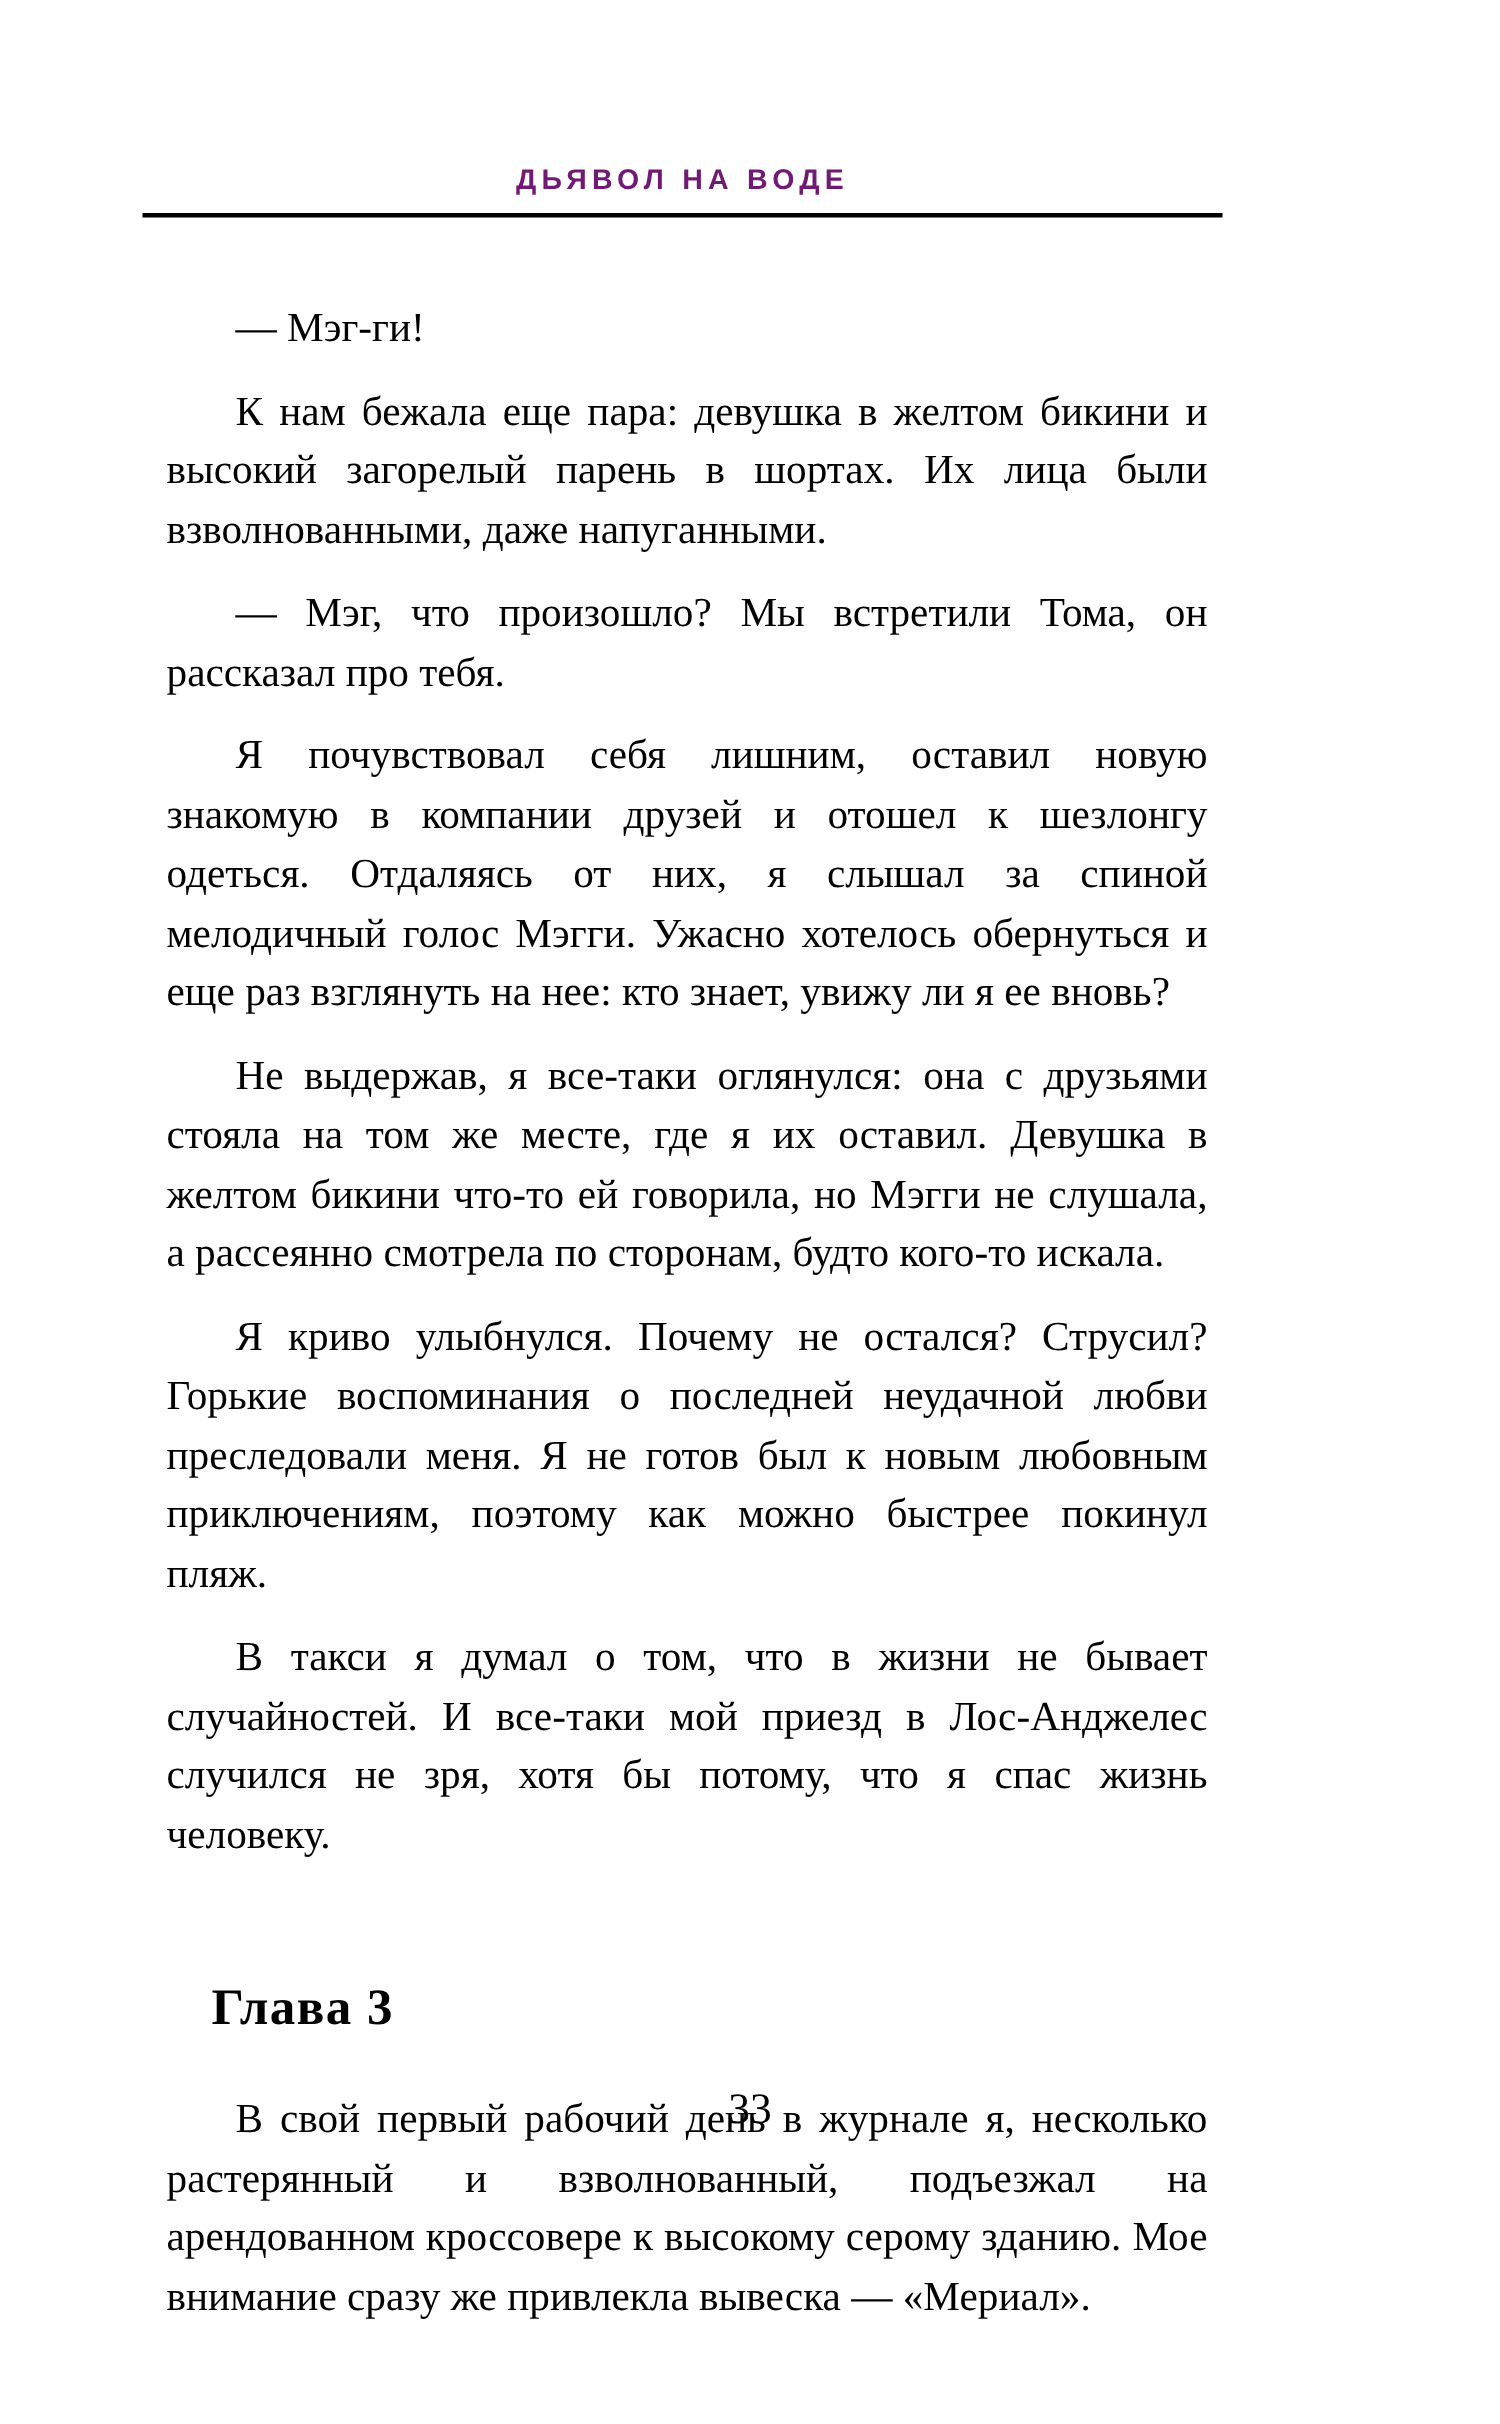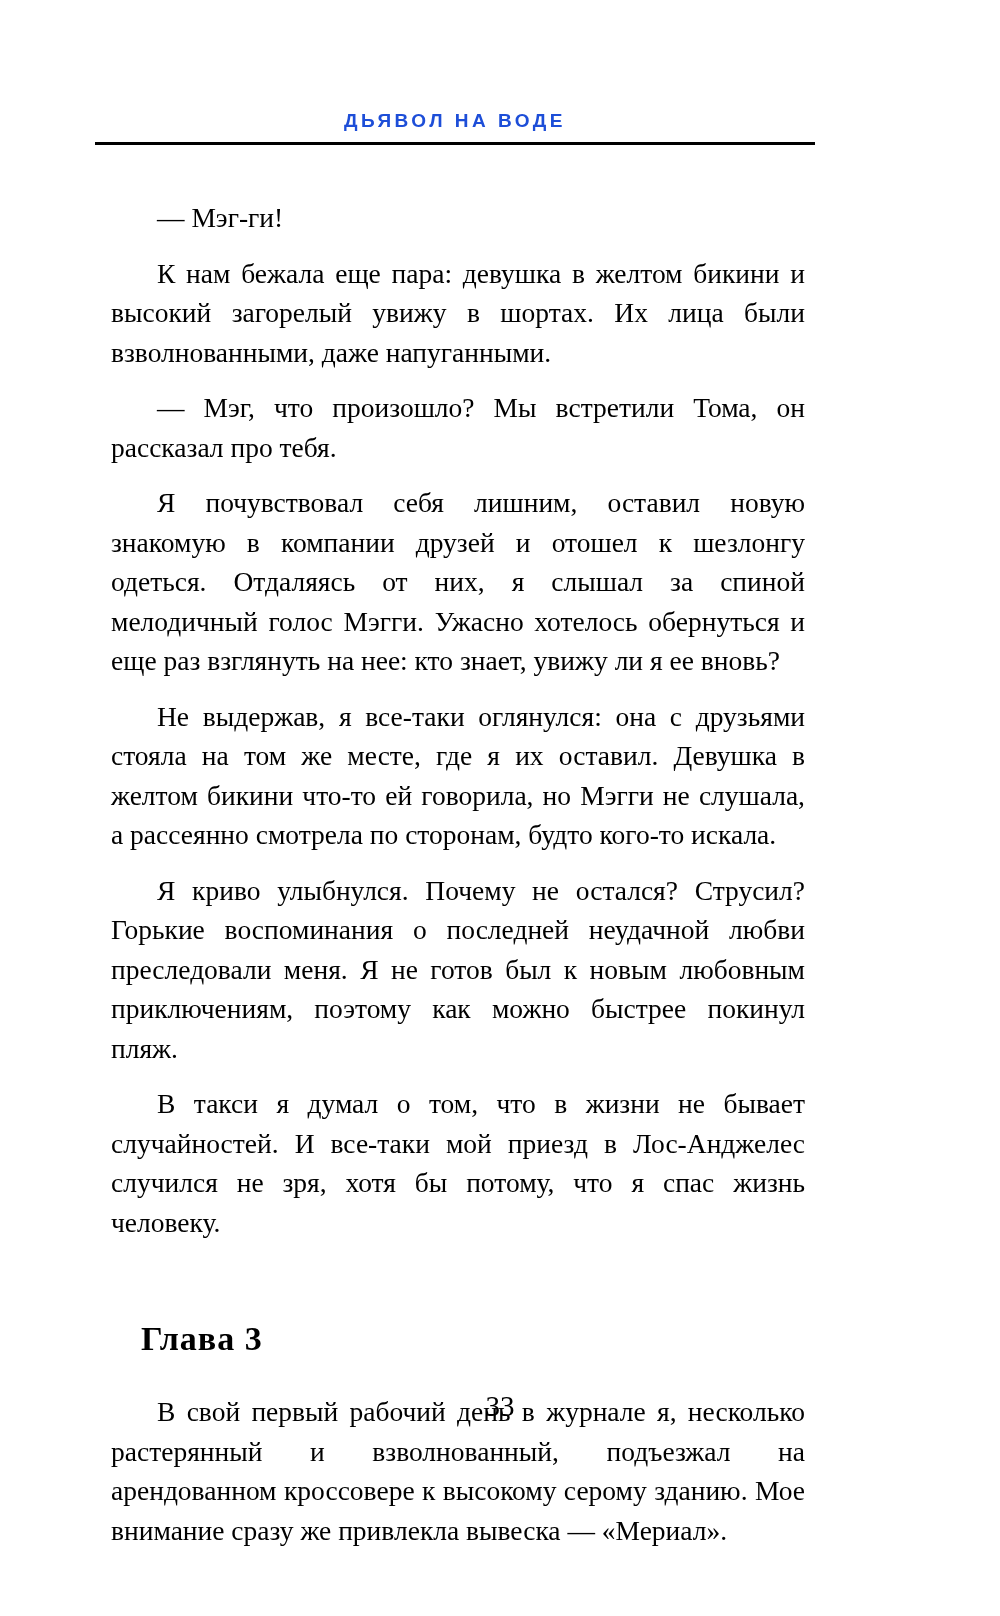--- a/index.html
+++ b/index.html
@@ -27,21 +27,21 @@
     left: 95px;
     top: 110px;
     width: 720px;
   }
   .running-head {
     text-align: center;
     font-family: "Liberation Sans", sans-serif;
     font-weight: bold;
     font-size: 19px;
     letter-spacing: 3.5px;
-    color: #1d4ed8;
+    color: #701a75;
     margin: 0 0 10px 0;
     text-transform: uppercase;
   }
   .header-rule {
     border-bottom: 3px solid #000;
     width: 100%;
     height: 0;
   }
   .content {
     position: absolute;
@@ -83,21 +83,21 @@
 
 <div class="page">
 
   <div class="header-area">
     <div class="running-head">Дьявол на воде</div>
     <div class="header-rule"></div>
   </div>
 
   <div class="content">
     <p class="body-par">— Мэг-ги!</p>
-    <p class="body-par">К нам бежала еще пара: девушка в желтом бикини и высокий загорелый увижу в шортах. Их лица были взволнованными, даже напуганными.</p>
+    <p class="body-par">К нам бежала еще пара: девушка в желтом бикини и высокий загорелый парень в шортах. Их лица были взволнованными, даже напуганными.</p>
     <p class="body-par">— Мэг, что произошло? Мы встретили Тома, он рассказал про тебя.</p>
     <p class="body-par">Я почувствовал себя лишним, оставил новую знакомую в компании друзей и отошел к шезлонгу одеться. Отдаляясь от них, я слышал за спиной мелодичный голос Мэгги. Ужасно хотелось обернуться и еще раз взглянуть на нее: кто знает, увижу ли я ее вновь?</p>
     <p class="body-par">Не выдержав, я все-таки оглянулся: она с друзьями стояла на том же месте, где я их оставил. Девушка в желтом бикини что-то ей говорила, но Мэгги не слушала, а рассеянно смотрела по сторонам, будто кого-то искала.</p>
     <p class="body-par">Я криво улыбнулся. Почему не остался? Струсил? Горькие воспоминания о последней неудачной любви преследовали меня. Я не готов был к новым любовным приключениям, поэтому как можно быстрее покинул пляж.</p>
     <p class="body-par">В такси я думал о том, что в жизни не бывает случайностей. И все-таки мой приезд в Лос-Анджелес случился не зря, хотя бы потому, что я спас жизнь человеку.</p>
 
     <h2 class="chapter-title">Глава 3</h2>
 
     <p class="body-par">В свой первый рабочий день в журнале я, несколько растерянный и взволнованный, подъезжал на арендованном кроссовере к высокому серому зданию. Мое внимание сразу же привлекла вывеска — «Мериал».</p>
   </div>

